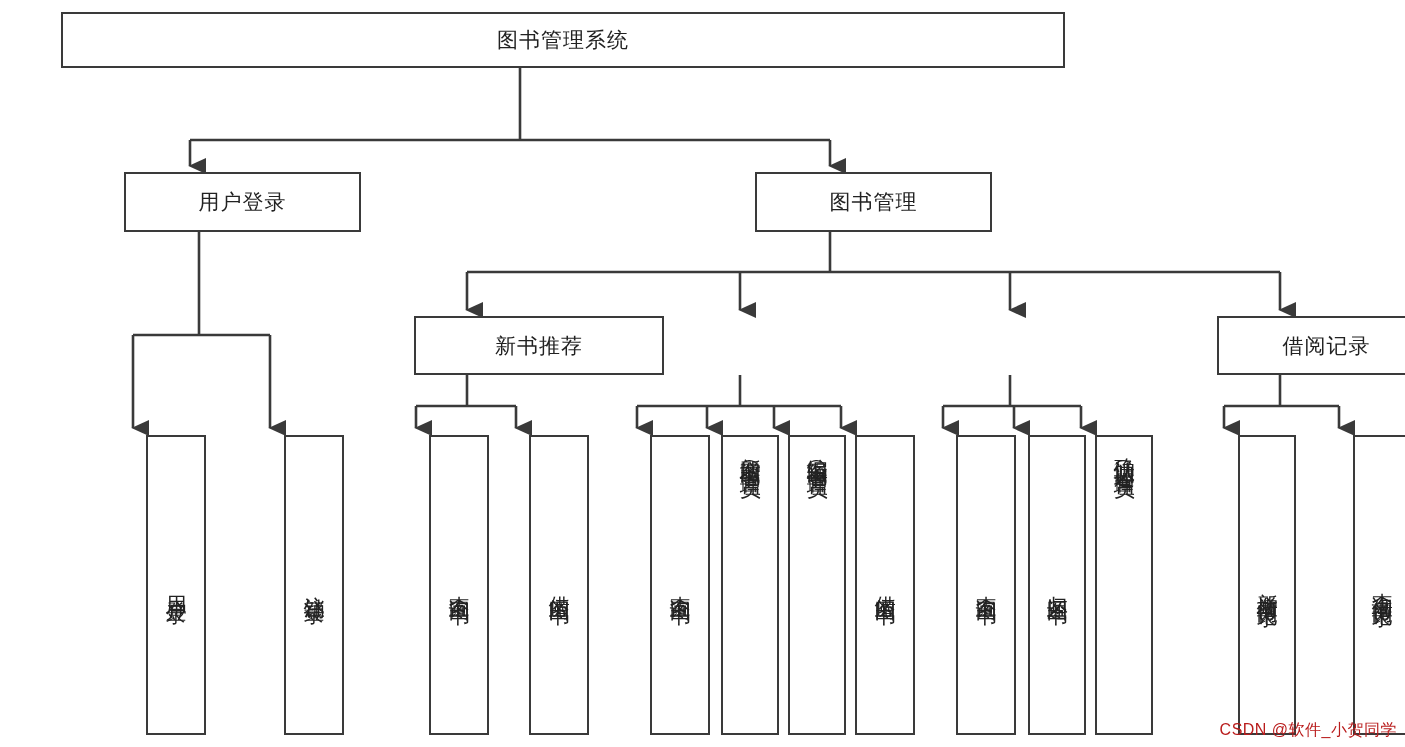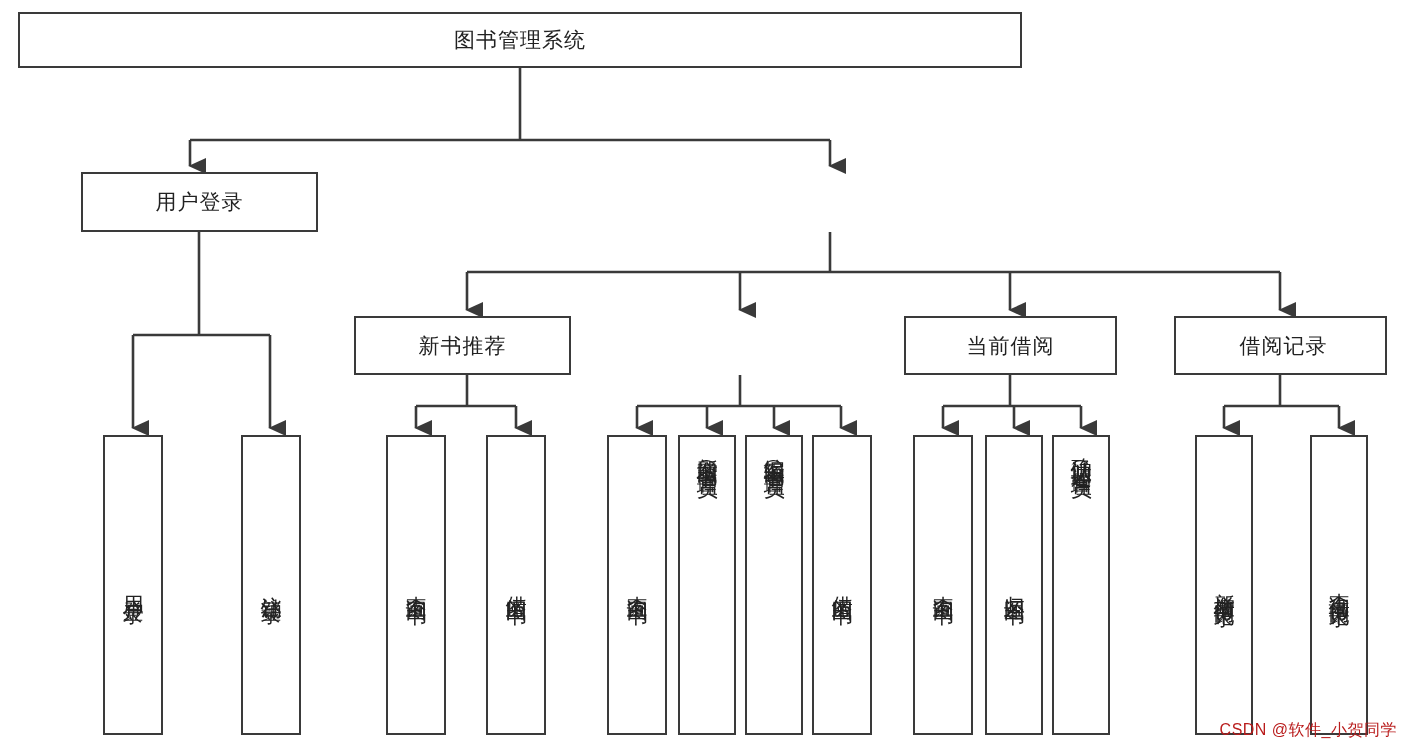--- a/index.html
+++ b/index.html
@@ -25,20 +25,21 @@
   }
   .node {
     position: absolute;
     border: 2px solid #3a3a3a;
     background: #ffffff;
     display: flex;
     align-items: center;
     justify-content: center;
     color: #222222;
     z-index: 2;
+    margin-left: 43px;
   }
   .node.horiz {
     font-size: 21px;
     letter-spacing: 1px;
     line-height: 1.2;
   }
   .node.vert {
     writing-mode: vertical-rl;
     text-orientation: upright;
     font-size: 21px;
@@ -117,25 +118,25 @@
       <path d="M 1224 406 L 1339 406"></path>
       <path d="M 1224 406 L 1224 428" marker-end="url(#arrow)"></path>
       <path d="M 1339 406 L 1339 428" marker-end="url(#arrow)"></path>
     </g>
   </svg>
 
   <div class="node horiz" style="left:18px; top:12px; width:1004px; height:56px;">图书管理系统</div>
 
   <div class="node horiz" style="left:81px; top:172px; width:237px; height:60px;">用户登录</div>
 
+  <div class="node horiz" style="left:712px; top:172px; width:237px; height:60px;">图书管理</div>
 
-  <div class="node horiz" style="left:354px; top:316px; width:217px; height:59px;">新书推荐</div>
+  <div class="node horiz" style="left:371px; top:316px; width:250px; height:59px;">新书推荐</div>
 
 
-  <div class="node horiz" style="left:904px; top:316px; width:213px; height:59px;">当前借阅</div>
 
   <div class="node horiz" style="left:1174px; top:316px; width:213px; height:59px;padding-left:6px;">借阅记录</div>
 
   <div class="node vert" style="left:103px; top:435px; width:60px; height:300px;">用户登录</div>
 
   <div class="node vert" style="left:241px; top:435px; width:60px; height:300px;">注销登录</div>
 
   <div class="node vert" style="left:386px; top:435px; width:60px; height:300px;">查询图书</div>
 
   <div class="node vert" style="left:486px; top:435px; width:60px; height:300px;">借阅图书</div>

